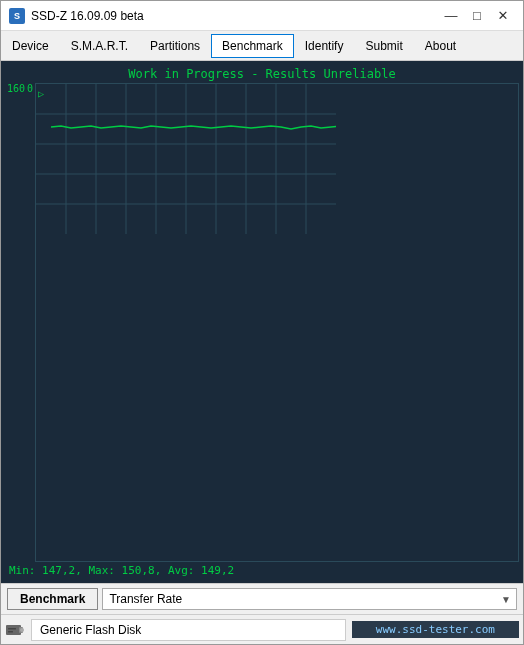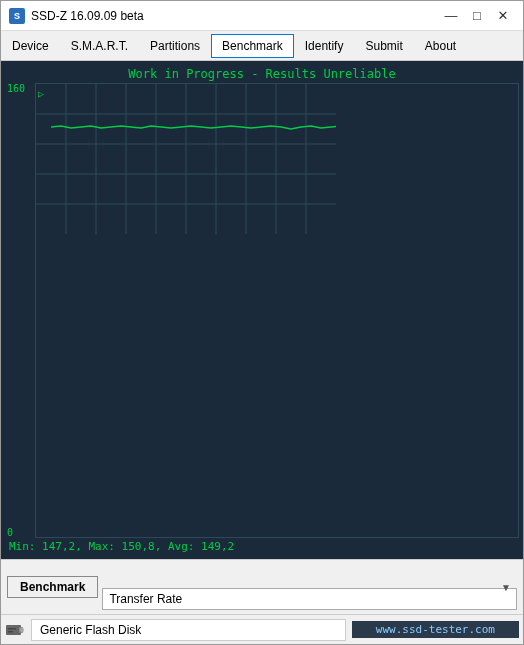--- a/index.html
+++ b/index.html
@@ -99,21 +99,21 @@
       font-family: monospace;
     }
     .chart-wrapper {
       flex: 1;
       position: relative;
       display: flex;
     }
     .y-axis {
       width: 30px;
       display: flex;
-      flex-direction: column;
+      flex-direction: row;
       justify-content: space-between;
       padding: 0 2px;
     }
     .y-label {
       color: #00cc44;
       font-size: 10px;
       font-family: monospace;
     }
     .chart-area {
       flex: 1;
@@ -153,21 +153,20 @@
       flex: 1;
       position: relative;
     }
     .select-wrapper select {
       width: 100%;
       padding: 3px 24px 3px 6px;
       border: 1px solid #aaa;
       background: white;
       font-size: 12px;
       appearance: none;
-      margin-top: 24px;
       -webkit-appearance: none;
     }
     .select-arrow {
       position: absolute;
       right: 6px;
       top: 50%;
       transform: translateY(-50%);
       pointer-events: none;
       font-size: 10px;
       color: #555;

